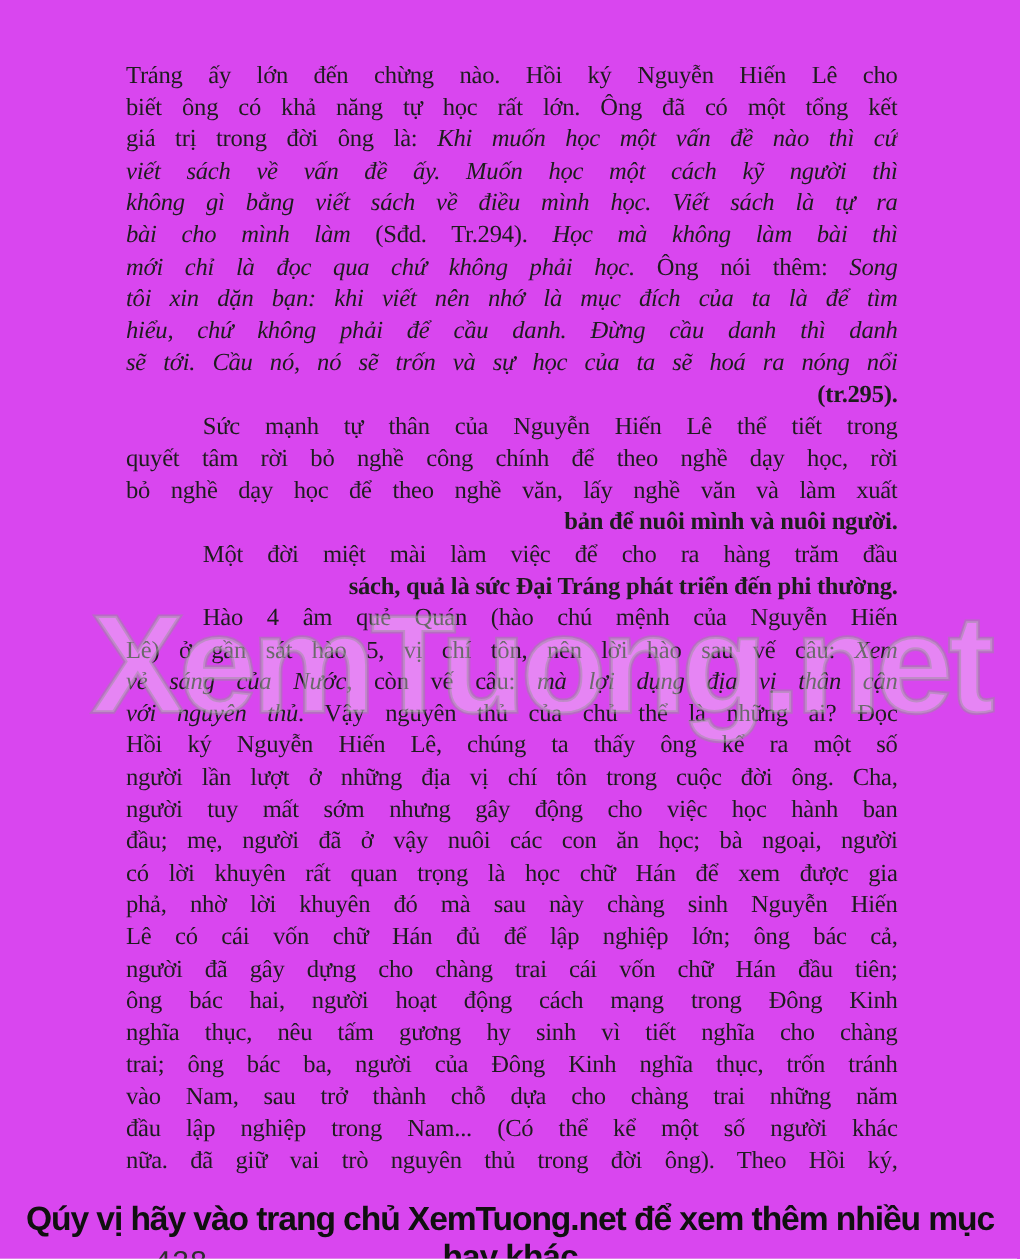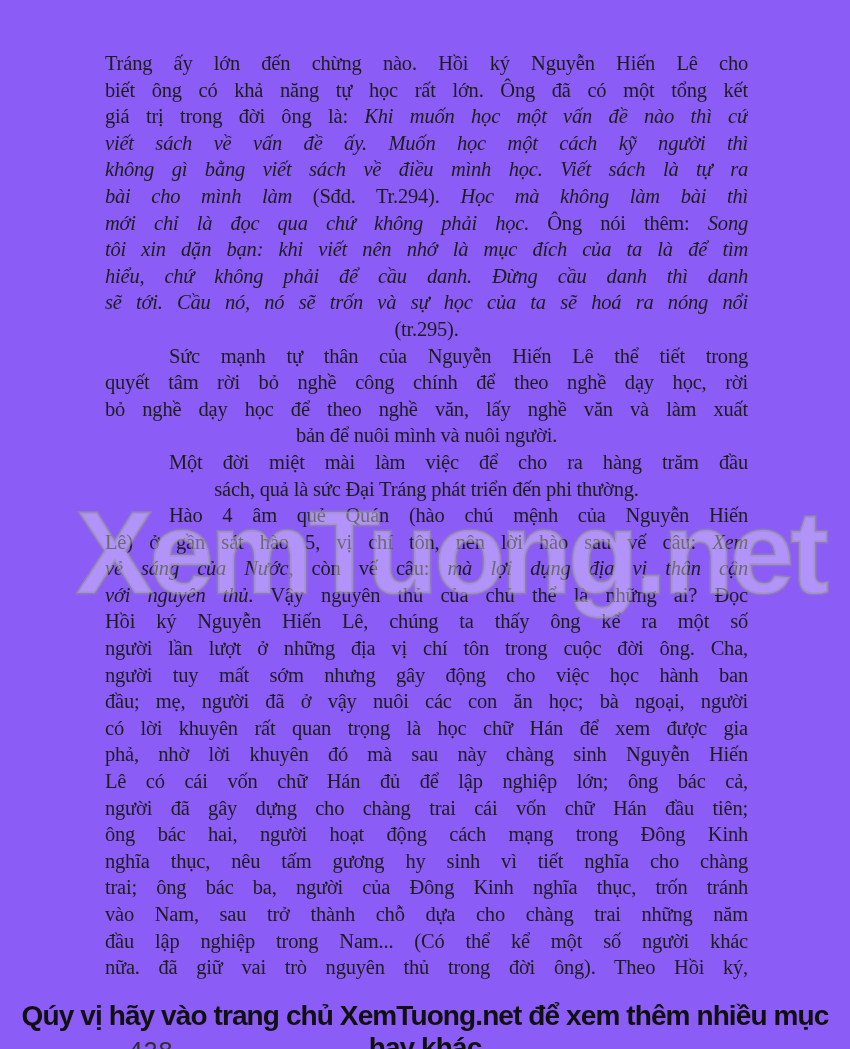--- a/index.html
+++ b/index.html
@@ -1,27 +1,27 @@
 <!DOCTYPE html>
 <html><head>
 <meta charset="utf-8">
 <style>
   html,body{margin:0;padding:0;background:#e8e8e8;}
   .page{
-    position:relative;width:850px;height:1049px;background:#8b5cf6;
+    position:relative;width:850px;height:1049px;background:#d946ef;
     font-family:"Liberation Serif",serif;color:#1d1d1d;overflow:hidden;
     margin:0 auto;
   }
   .text-block{position:absolute;left:105px;top:50px;width:643px;}
   .line{
     height:26.6px;overflow:hidden;font-size:20.5px;letter-spacing:-0.2px;
     line-height:26.6px;
   }
   .line.just{text-align:justify;text-align-last:justify;}
-  .line.left{text-align:center;}
+  .line.left{text-align:right;font-weight:bold;}
   .line.indent{text-indent:64px;}
   .line i{font-style:italic;}
   .watermark{
     position:absolute;left:76px;top:450px;z-index:5;
     font-family:"Liberation Sans",sans-serif;font-weight:bold;
     font-size:116px;letter-spacing:-4px;white-space:nowrap;
     color:rgba(255,255,255,0.34);
     -webkit-text-stroke:3px rgba(148,148,148,0.48);
     text-stroke:3px rgba(148,148,148,0.48);
     user-select:none;pointer-events:none;margin-top:36px;

